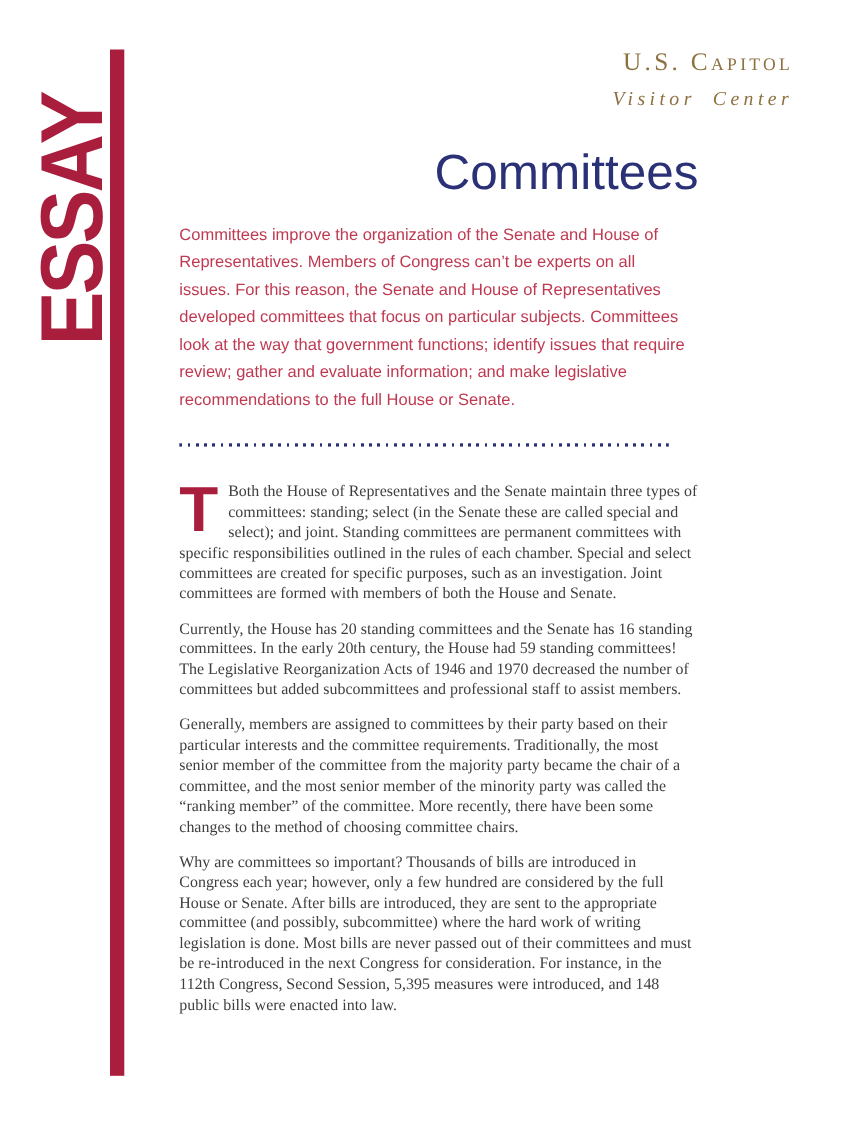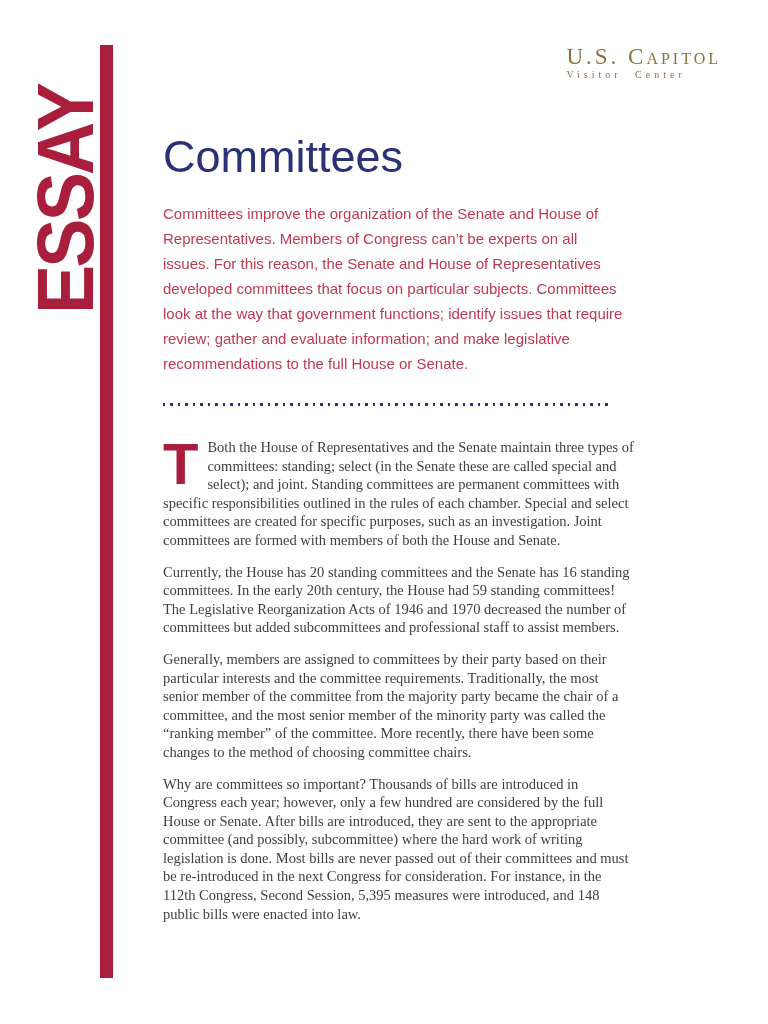--- a/index.html
+++ b/index.html
@@ -38,52 +38,54 @@
     width: 13px;
     height: 933px;
     background: var(--crimson);
   }
 
   
   .logo {
     position: absolute;
     top: 45px;
     right: 47px;
-    text-align: left;
+    text-align: right;
     color: var(--gold);
     font-family: "Liberation Serif", serif;
   }
   .logo-line1 {
     font-size: 23px;
     font-variant: small-caps;
     letter-spacing: 3px;
     line-height: 24px;
   }
   .logo-line2 {
-    font-size: 10px;
+    font-size: 18px;
+    font-style: italic;
     letter-spacing: 4px;
     word-spacing: 7px;
-    margin-top: 0;
+    margin-top: 10px;
   }
 
   
   .main-col {
     position: absolute;
     left: 163px;
     top: 0;
     width: 472px;
   }
   .title {
     margin: 0;
     margin-top: 133px;
     font-family: "Liberation Sans", sans-serif;
     font-weight: normal;
     font-size: 45px;
     line-height: 48px;
     color: var(--navy);
+    text-align: right;
   }
   .intro {
     margin: 0;
     margin-top: 20px;
     width: 462px;
     font-family: "Liberation Sans", sans-serif;
     font-size: 15px;
     line-height: 25px;
     color: var(--introred);
   }

